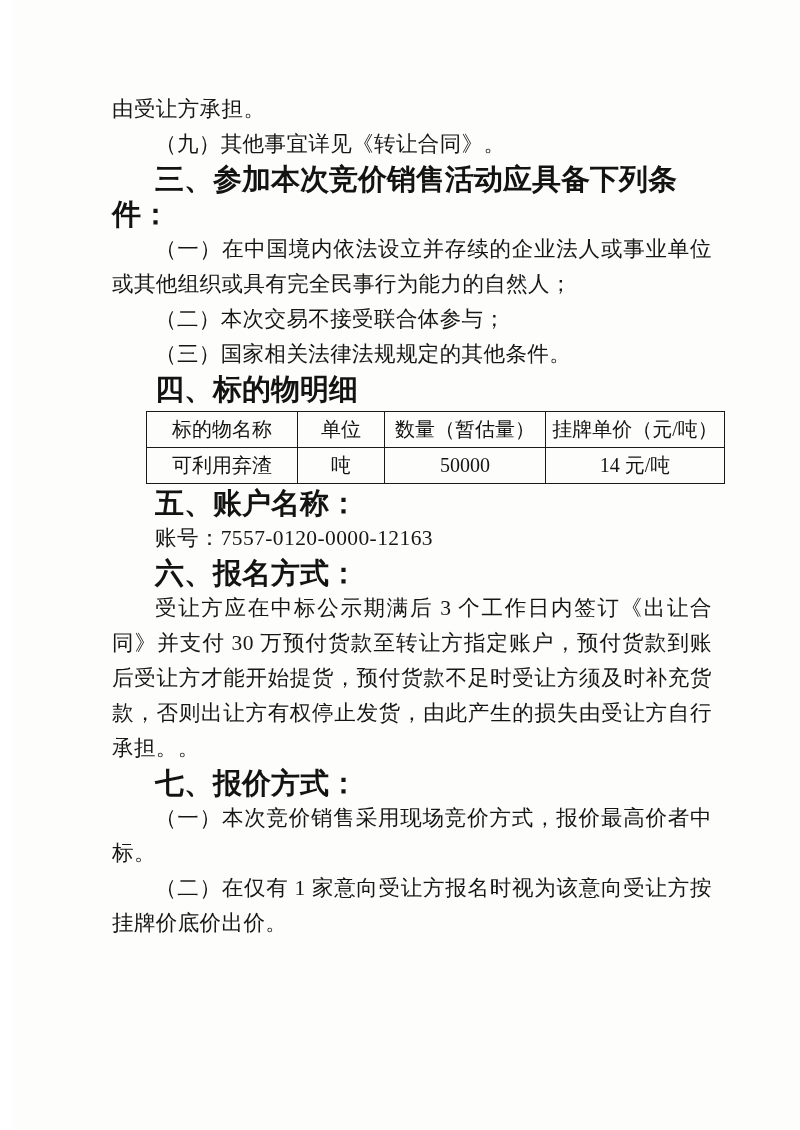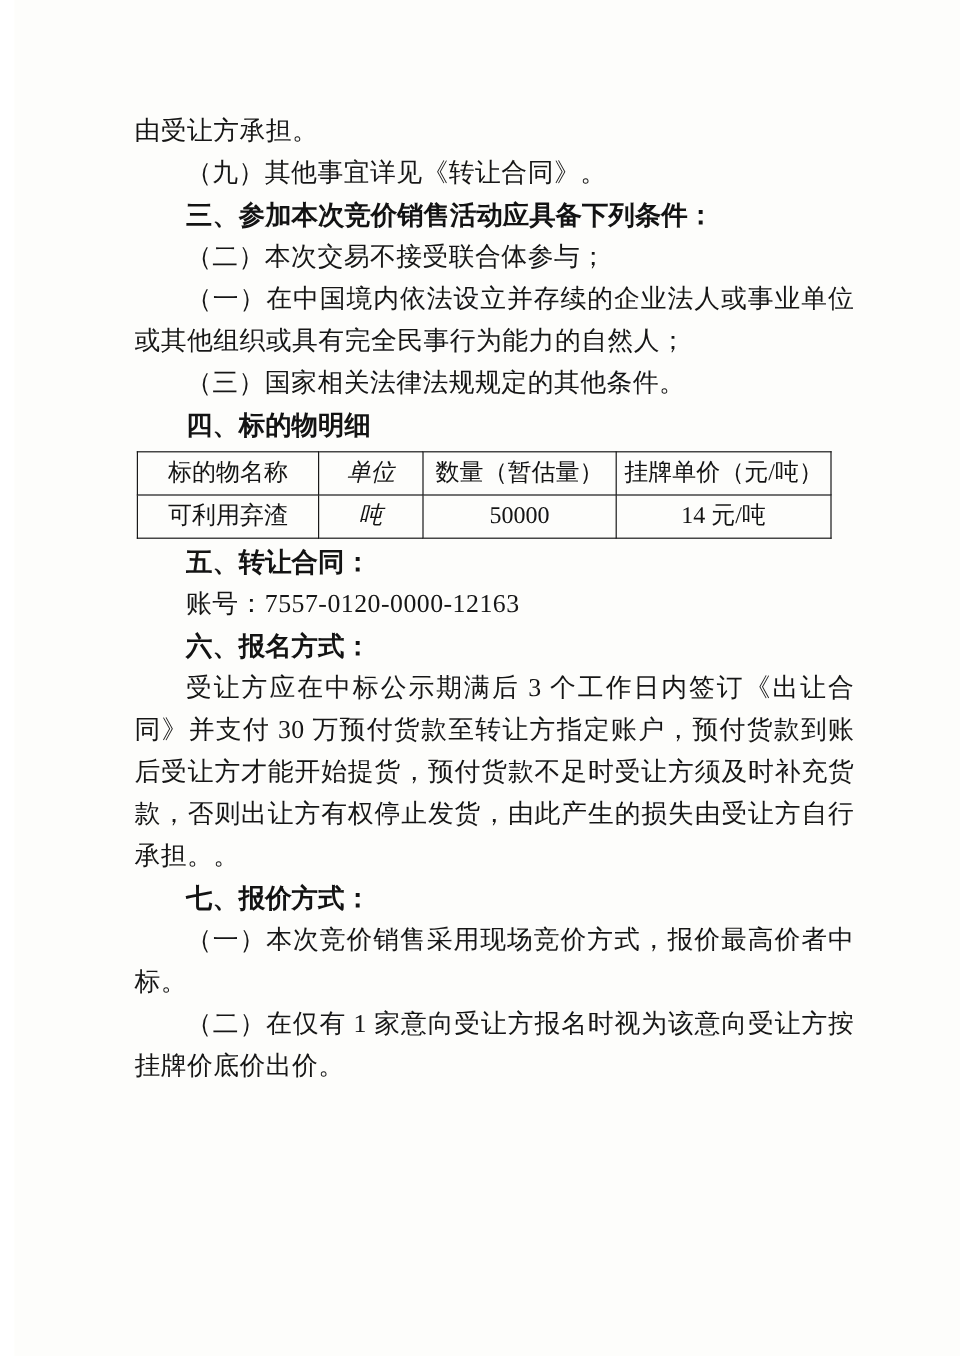--- a/index.html
+++ b/index.html
@@ -37,68 +37,69 @@
     text-justify: inter-ideograph;
     color: #161616;
   }
   .indent {
     text-indent: 43px;
   }
   .bold {
     font-weight: bold;
   }
   .section-head {
-    font-size: 22px;
+    font-size: 29px;
     line-height: 35px;
     font-weight: bold;
     text-indent: 43px;
     margin: 0;
     color: #131313;
   }
   
   .table-wrap {
     margin: 4px 0 2px 2px;
     width: 574px;
   }
   table.goods {
     border-collapse: collapse;
     width: 574px;
     table-layout: fixed;
+    margin-left: 32px;
   }
   table.goods td {
     border: 1.4px solid #1a1a1a;
     font-size: 20px;
     line-height: 28px;
     text-align: center;
     height: 30px;
     padding: 2px 0 3px 0;
     font-family: "Liberation Serif", "DejaVu Serif", serif;
     color: #141414;
   }
   table.goods tr.head td {
     font-weight: normal;
   }
   .col1 { width: 150px; }
-  .col2 { width: 86px; font-style: italic; }
+  .col2 { width: 86px; }
   .col3 { width: 160px; }
   .col4 { width: 178px; }
   .num { font-family: "Liberation Serif", "DejaVu Serif", serif; }
 </style>
 </head>
 <body>
 
 <div class="page">
   <div class="doc-body">
 
     <p class="para">由受让方承担。</p>
     <p class="para indent">（九）其他事宜详见《转让合同》。</p>
 
     <p class="section-head">三、参加本次竞价销售活动应具备下列条件：</p>
+    <p class="para indent">（一）在中国境内依法设立并存续的企业法人或事业单位或其他组织或具有完全民事行为能力的自然人；</p>
     <p class="para indent">（二）本次交易不接受联合体参与；</p>
-    <p class="para indent">（一）在中国境内依法设立并存续的企业法人或事业单位或其他组织或具有完全民事行为能力的自然人；</p>
     <p class="para indent">（三）国家相关法律法规规定的其他条件。</p>
 
     <p class="section-head">四、标的物明细</p>
 
     <div class="table-wrap">
       <table class="goods">
         <tbody>
             <tr class="head">
           <td class="col1">标的物名称</td>
           <td class="col2">单位</td>
@@ -108,21 +109,21 @@
         <tr>
           <td class="col1">可利用弃渣</td>
           <td class="col2">吨</td>
           <td class="col3 num">50000</td>
           <td class="col4 num">14 元/吨</td>
         </tr>
       </tbody>
         </table>
     </div>
 
-    <p class="section-head">五、转让合同：</p>
+    <p class="section-head">五、账户名称：</p>
     <p class="para indent"><span>账号：</span><span class="num">7557-0120-0000-12163</span></p>
 
     <p class="section-head">六、报名方式：</p>
     <p class="para indent">受让方应在中标公示期满后 3 个工作日内签订《出让合同》并支付 30 万预付货款至转让方指定账户，预付货款到账后受让方才能开始提货，预付货款不足时受让方须及时补充货款，否则出让方有权停止发货，由此产生的损失由受让方自行承担。。</p>
 
     <p class="section-head">七、报价方式：</p>
     <p class="para indent">（一）本次竞价销售采用现场竞价方式，报价最高价者中标。</p>
     <p class="para indent">（二）在仅有 1 家意向受让方报名时视为该意向受让方按挂牌价底价出价。</p>
 
   </div>

